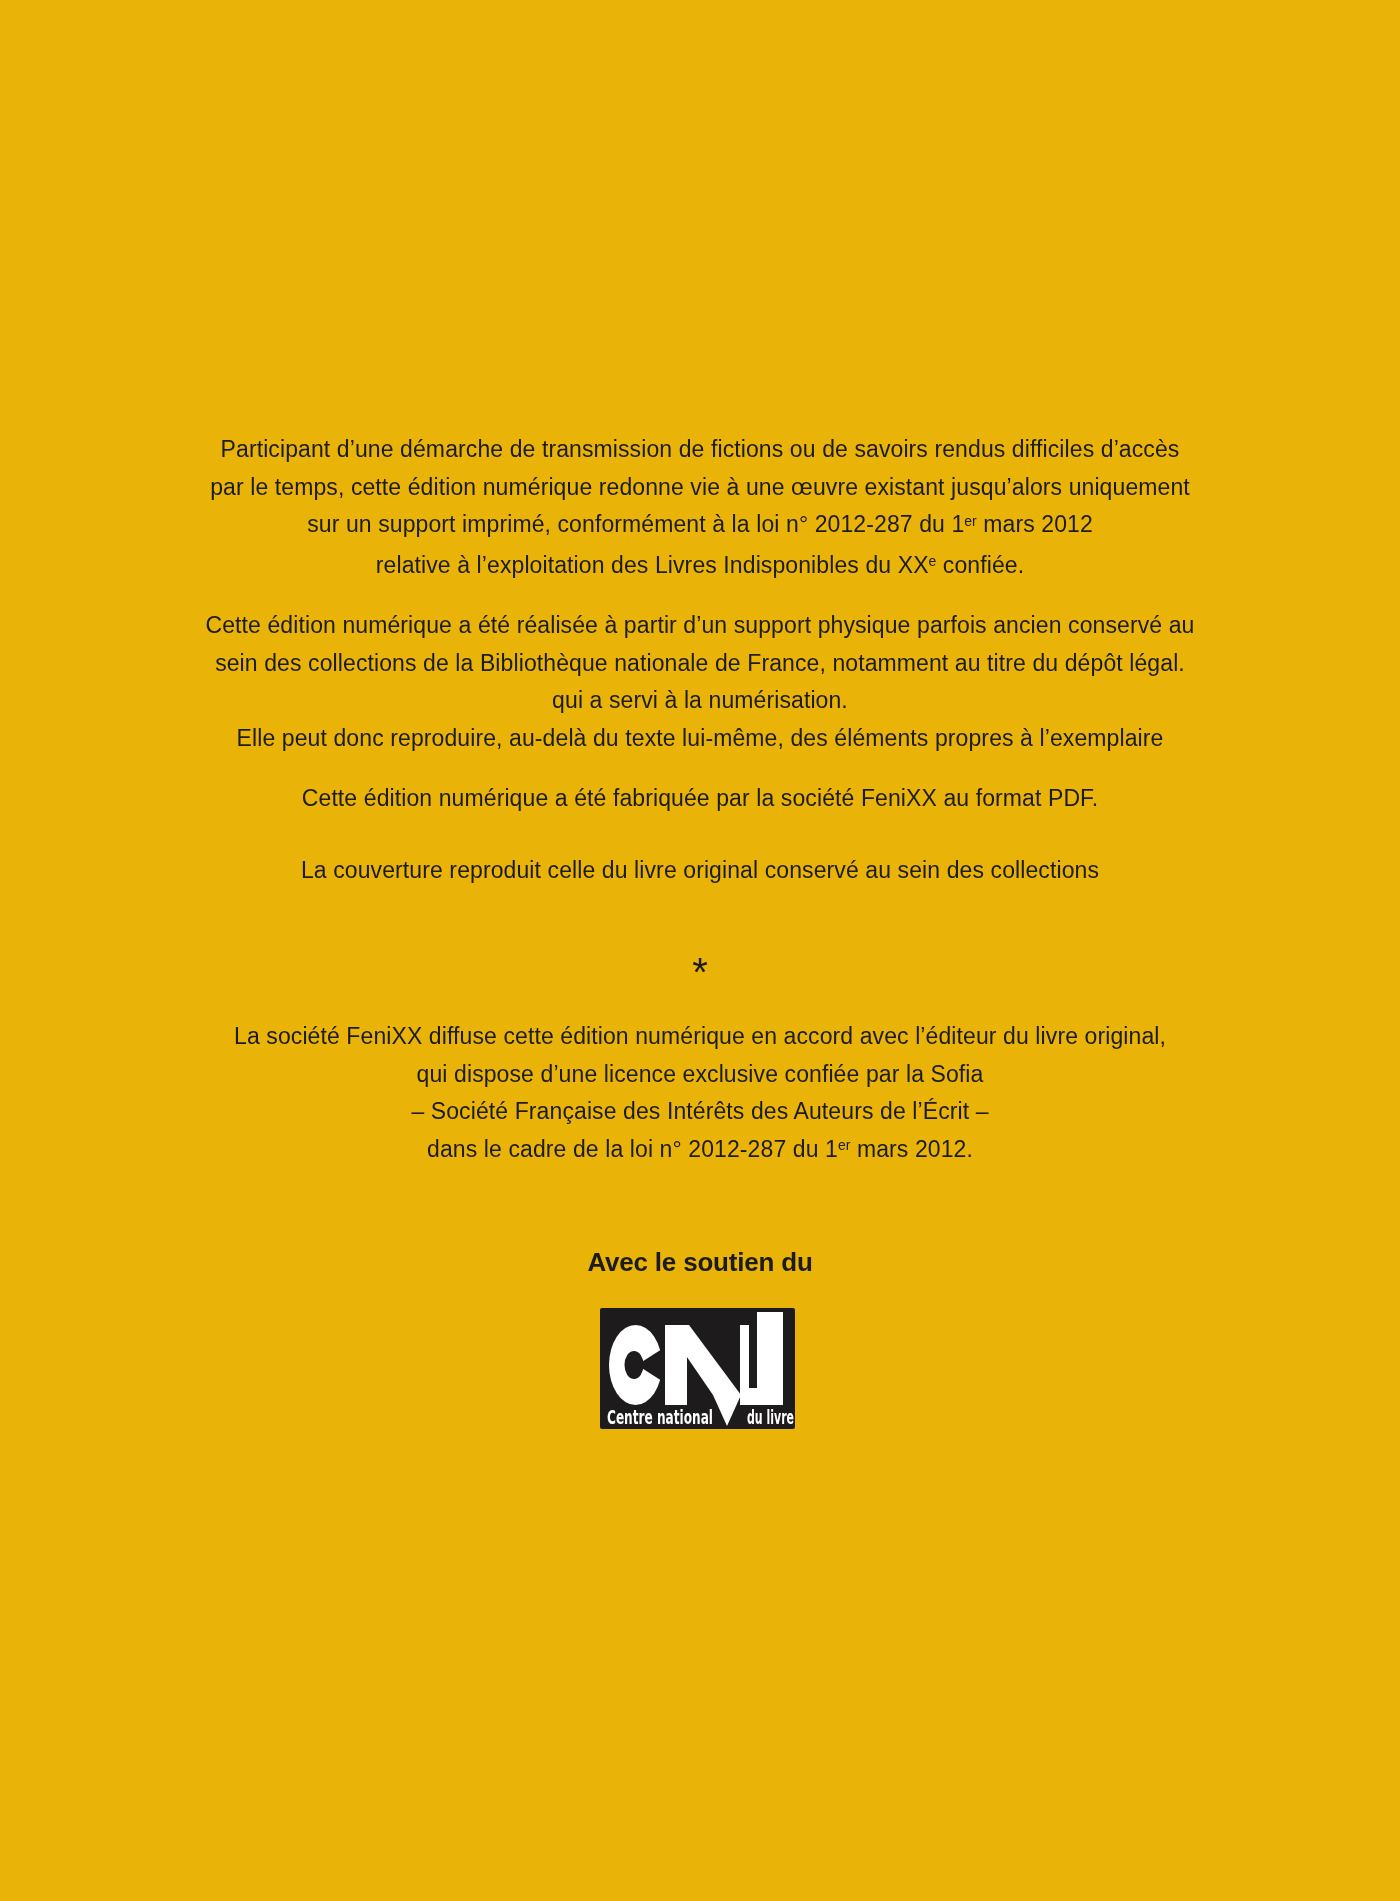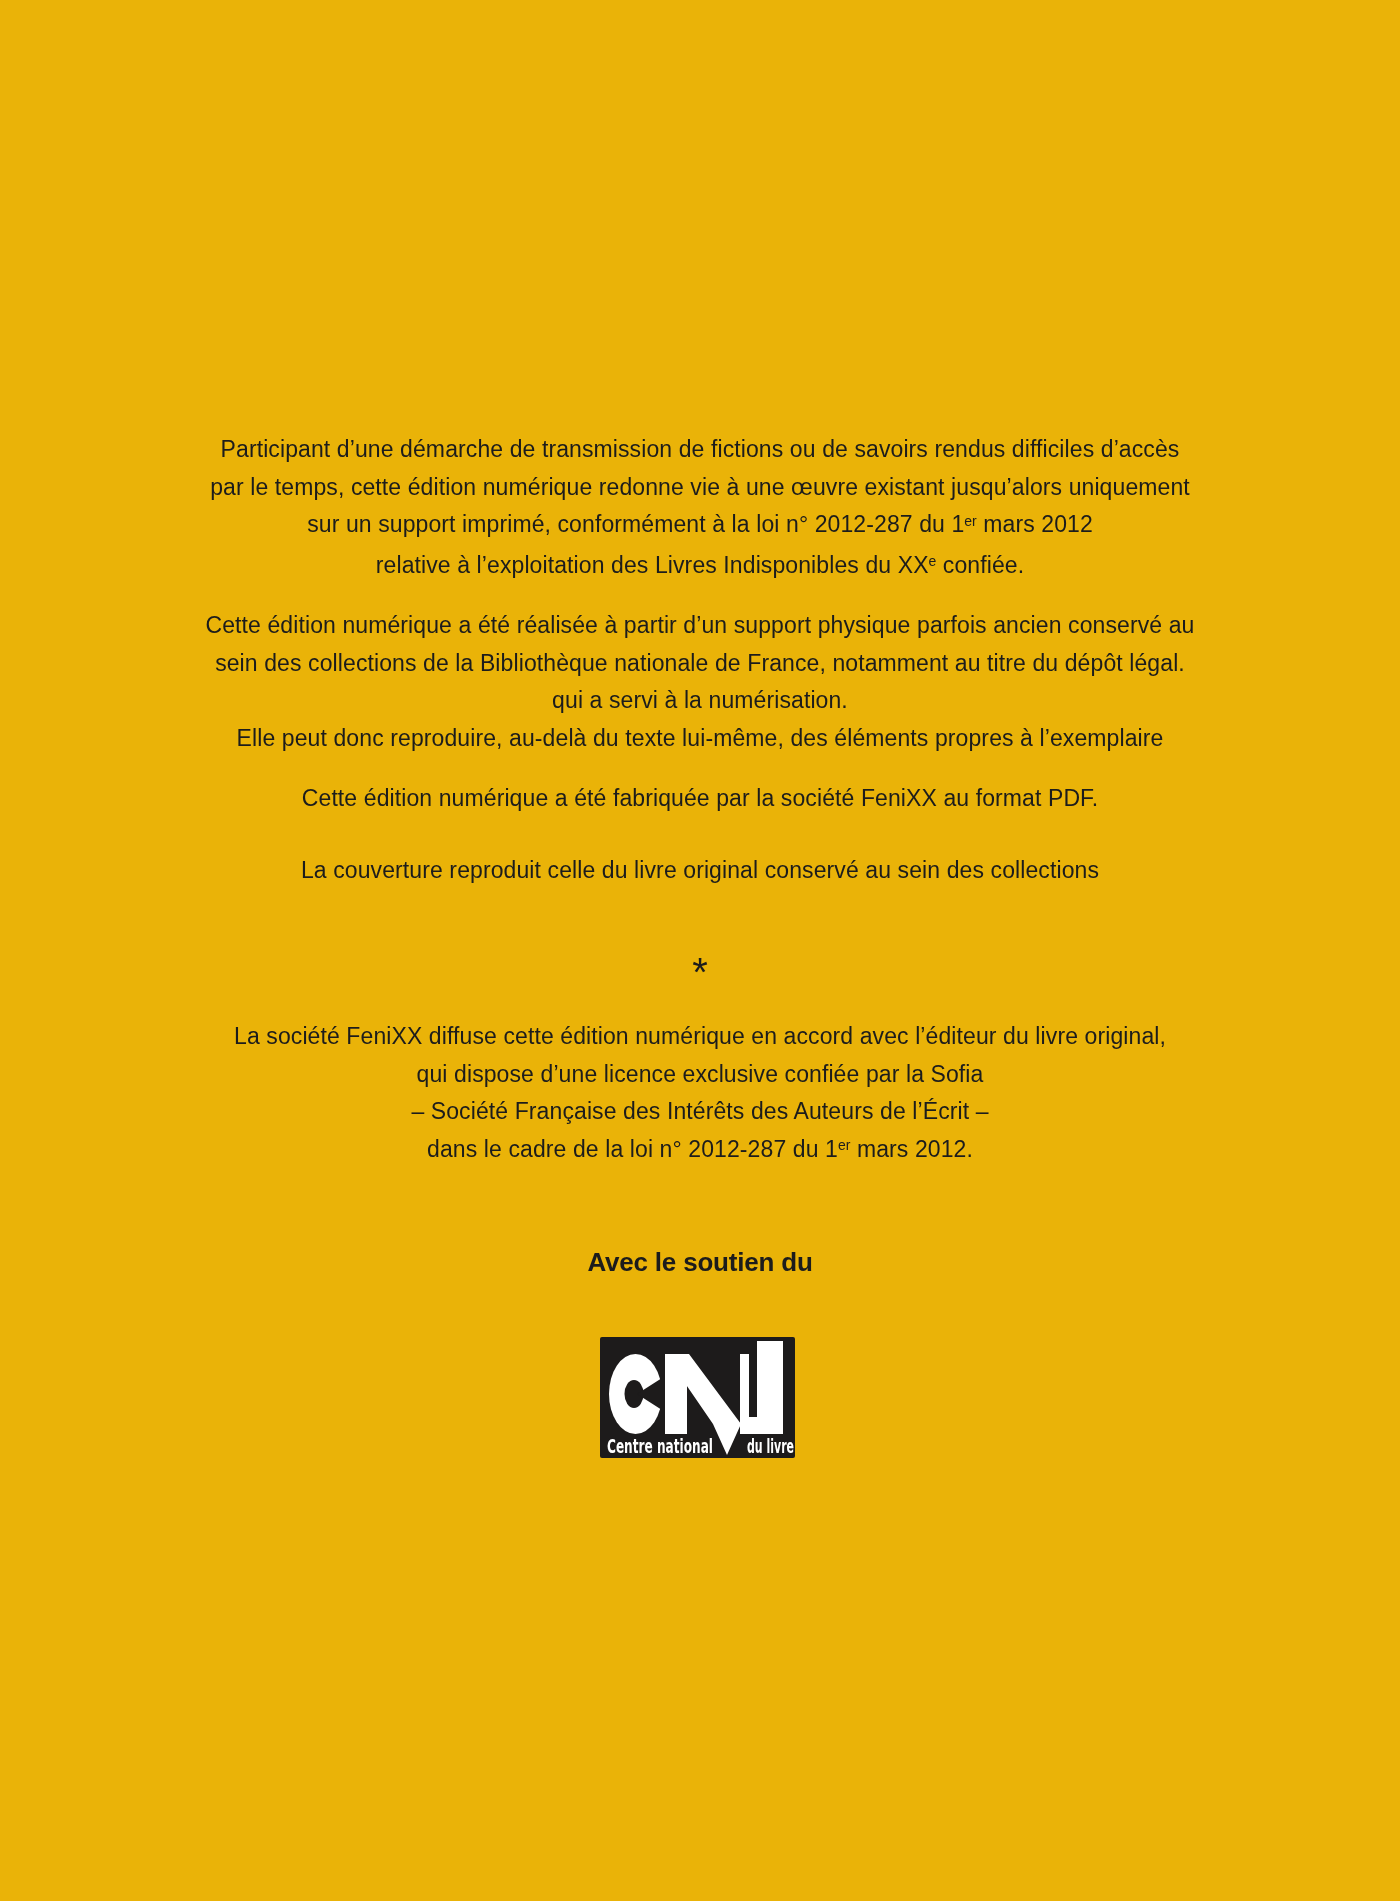--- a/index.html
+++ b/index.html
@@ -44,21 +44,21 @@
   .p5 { top: 1006px; margin-top: 12px; }
   .support {
     top: 1247px;
     font-size: 26px;
     line-height: 30px;
     font-weight: 700;
     letter-spacing: -0.2px;
   }
   .cnl-logo-wrap {
     position: absolute;
-    top: 1337px;
+    top: 1308px;
     left: 50%;
     margin-left: -100px;
     width: 195px; height: 99px;
   }
   .cnl-logo-wrap svg { display: block; width: 195px; height: 121px; }
 </style>
 </head>
 <body>
 
 <div class="page">

